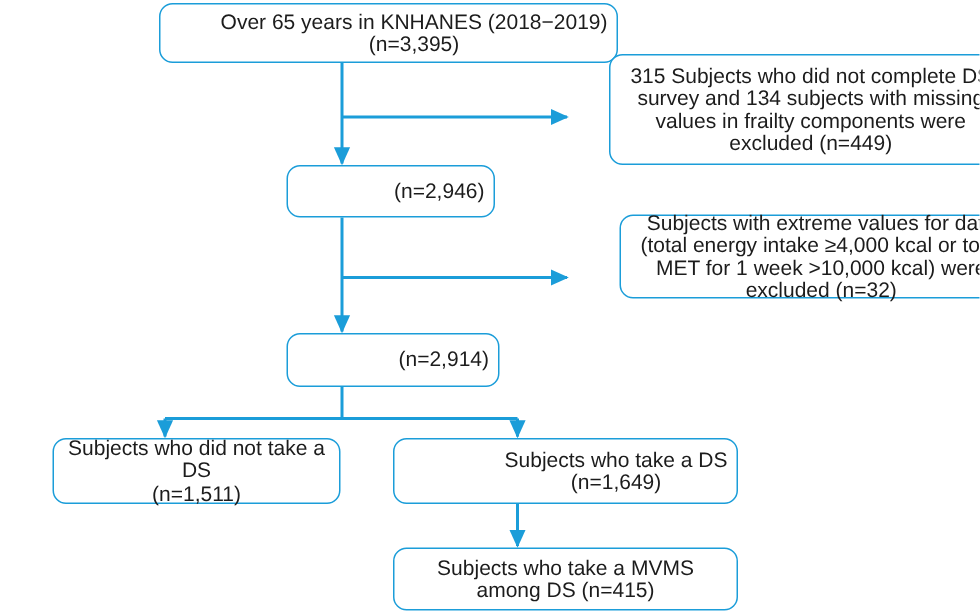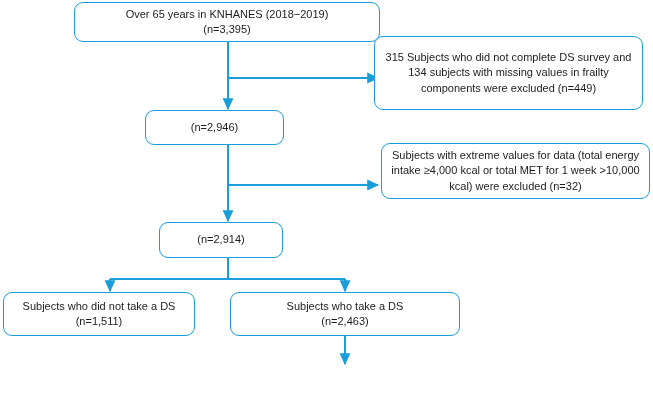--- a/index.html
+++ b/index.html
@@ -29,38 +29,39 @@
     pointer-events: none;
   }
   .node {
     position: absolute;
     box-sizing: border-box;
     border: 1.6px solid #1b9dd9;
     border-radius: 9px;
     background: #ffffff;
     display: flex;
     align-items: center;
-    justify-content: center;
+    justify-content: flex-end;
     text-align: center;
     color: #1c1c1c;
-    font-size: 11px;
+    font-size: 14px;
     line-height: 15.2px;
     padding: 3px 6px;
     z-index: 2;
+    margin-left: 32px;
   }
   .node .txt {
     display: block;
     white-space: pre-line;
   }
   
   #node-cohort      { left: 74px;  top: 2px;   width: 306px; height: 40px; }
   #node-excl1       { left: 374px; top: 36px;  width: 269px; height: 74px; }
-  #node-n2946       { left: 145px; top: 110px; width: 139px; height: 35px; }
+  #node-n2946       { left: 159px; top: 110px; width: 139px; height: 35px; }
   #node-excl2       { left: 381px; top: 143px; width: 269px; height: 56px; }
-  #node-n2914       { left: 159px; top: 222px; width: 124px; height: 36px; }
+  #node-n2914       { left: 159px; top: 222px; width: 142px; height: 36px; }
   #node-nods        { left: 3px;   top: 292px; width: 192px; height: 44px; }
   #node-ds          { left: 230px; top: 292px; width: 230px; height: 44px; }
   #node-mvms        { left: 230px; top: 365px; width: 230px; height: 42px; }
 </style>
 </head>
 <body>
 
 <div id="flow">
 
   <svg class="connectors" viewBox="0 0 653 409" xmlns="http://www.w3.org/2000/svg">
@@ -110,17 +111,20 @@
     <span class="txt">(n=2,914)</span>
   </div>
 
   <div class="node" id="node-nods">
     <span class="txt">Subjects who did not take a DS
 (n=1,511)</span>
   </div>
 
   <div class="node" id="node-ds">
     <span class="txt">Subjects who take a DS
-(n=2,463)</span>
+(n=1,649)</span>
   </div>
 
+  <div class="node" id="node-mvms">
+    <span class="txt">Subjects who take a MVMS among DS (n=415)</span>
+  </div>
 
 </div>
 
 </body></html>

